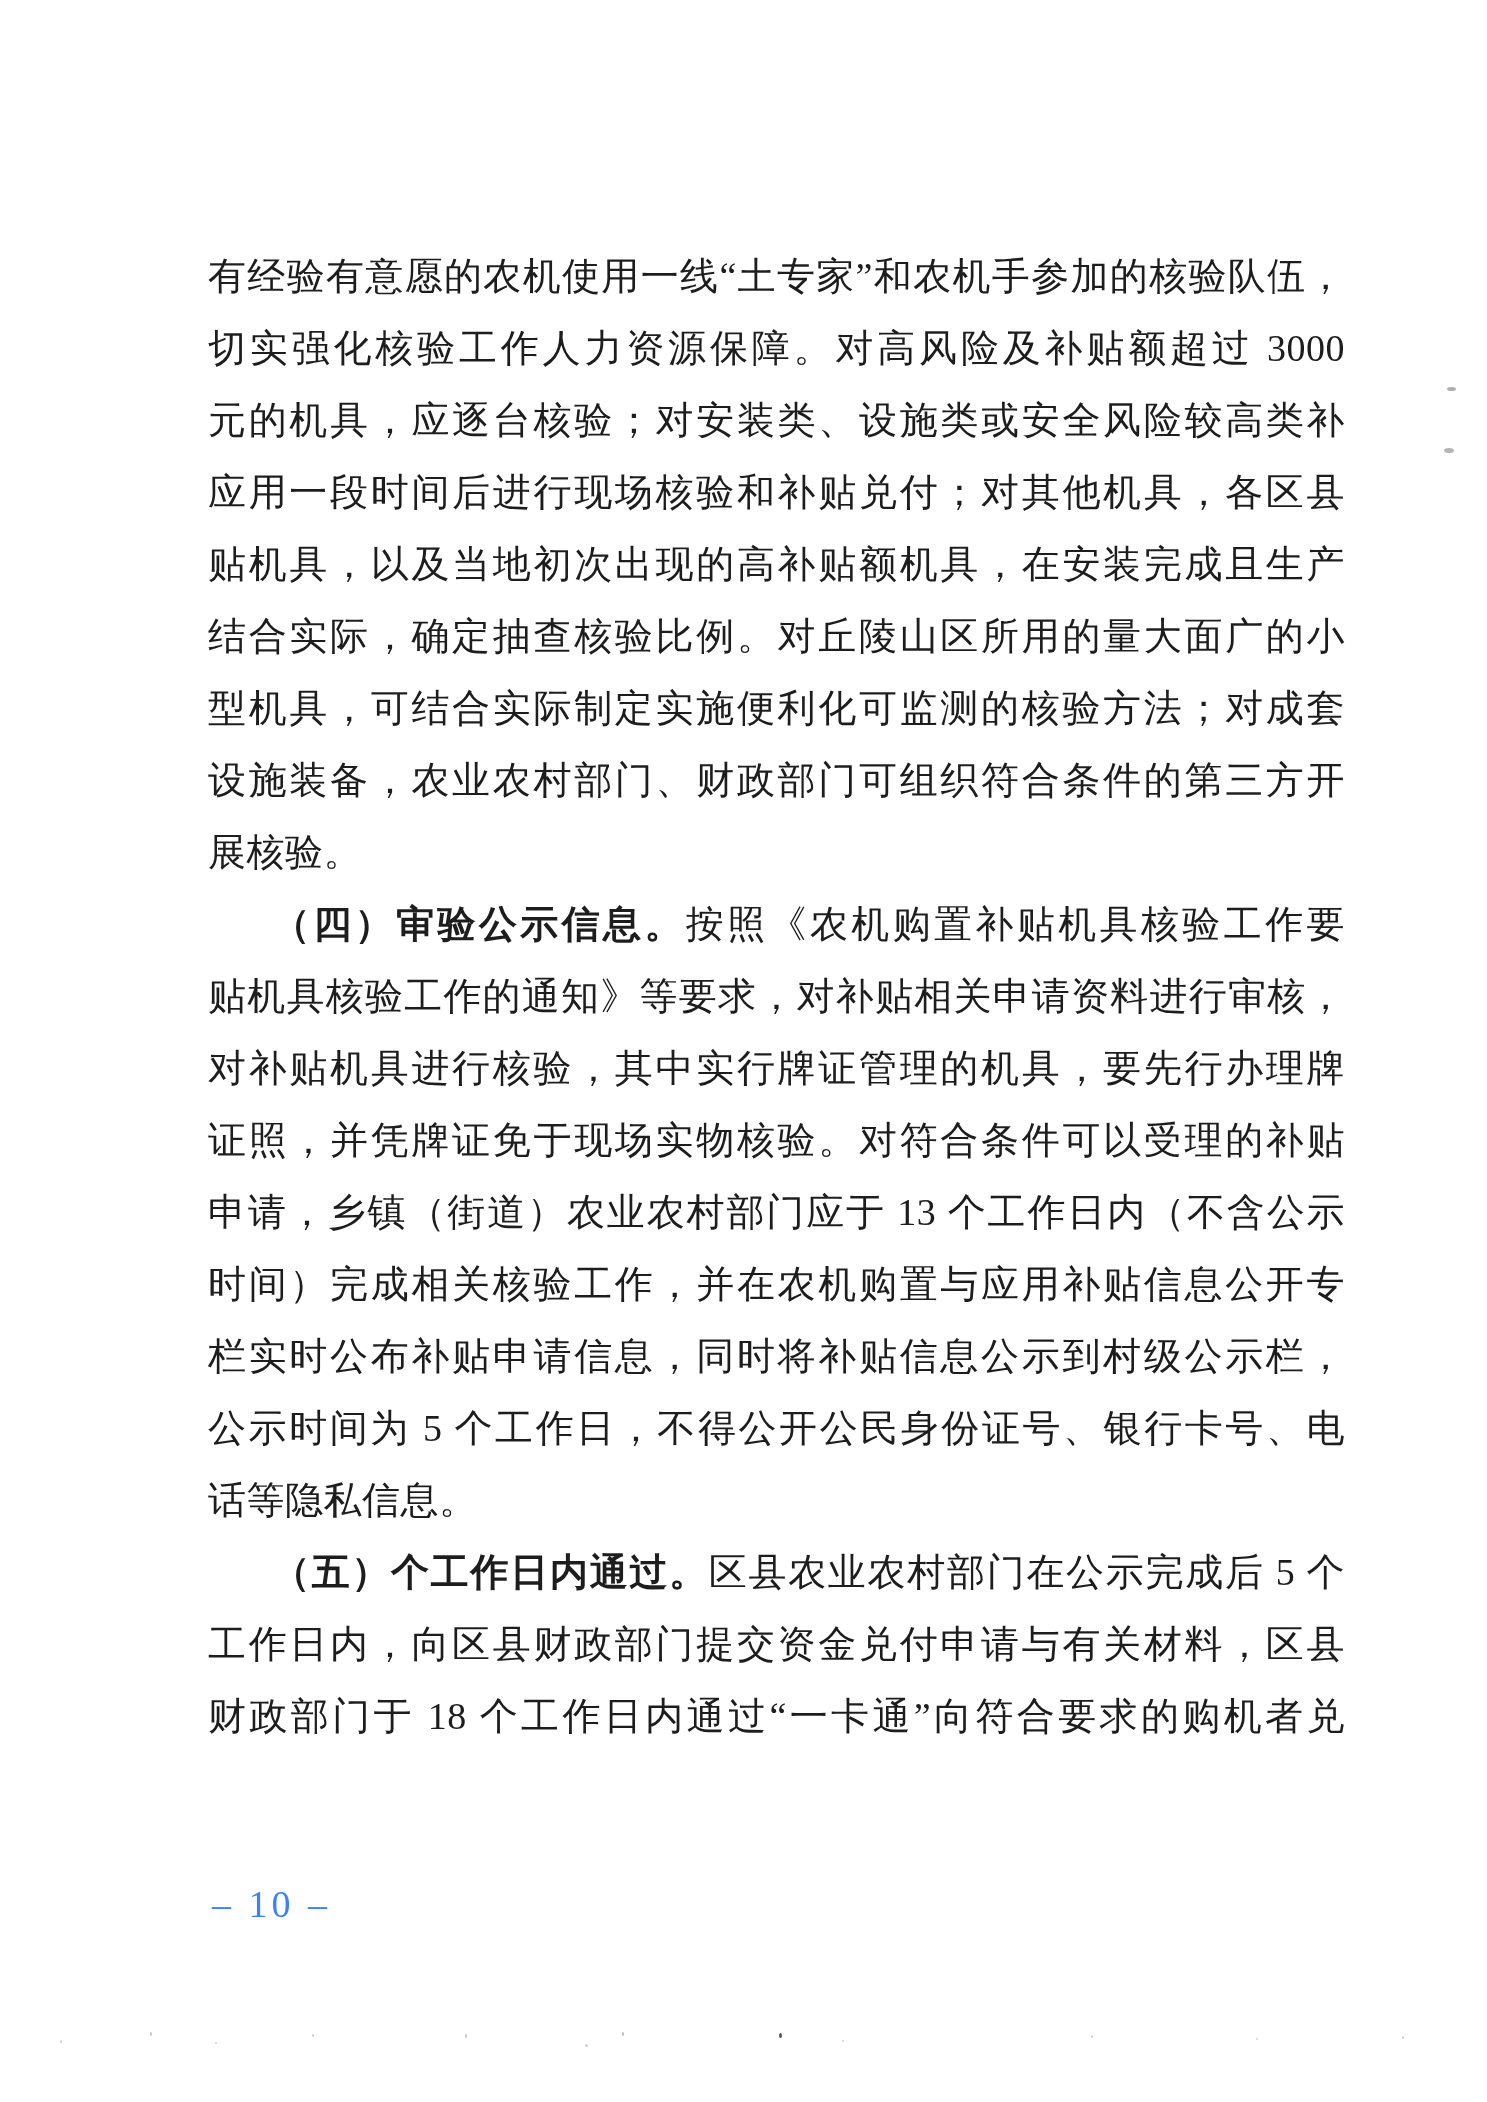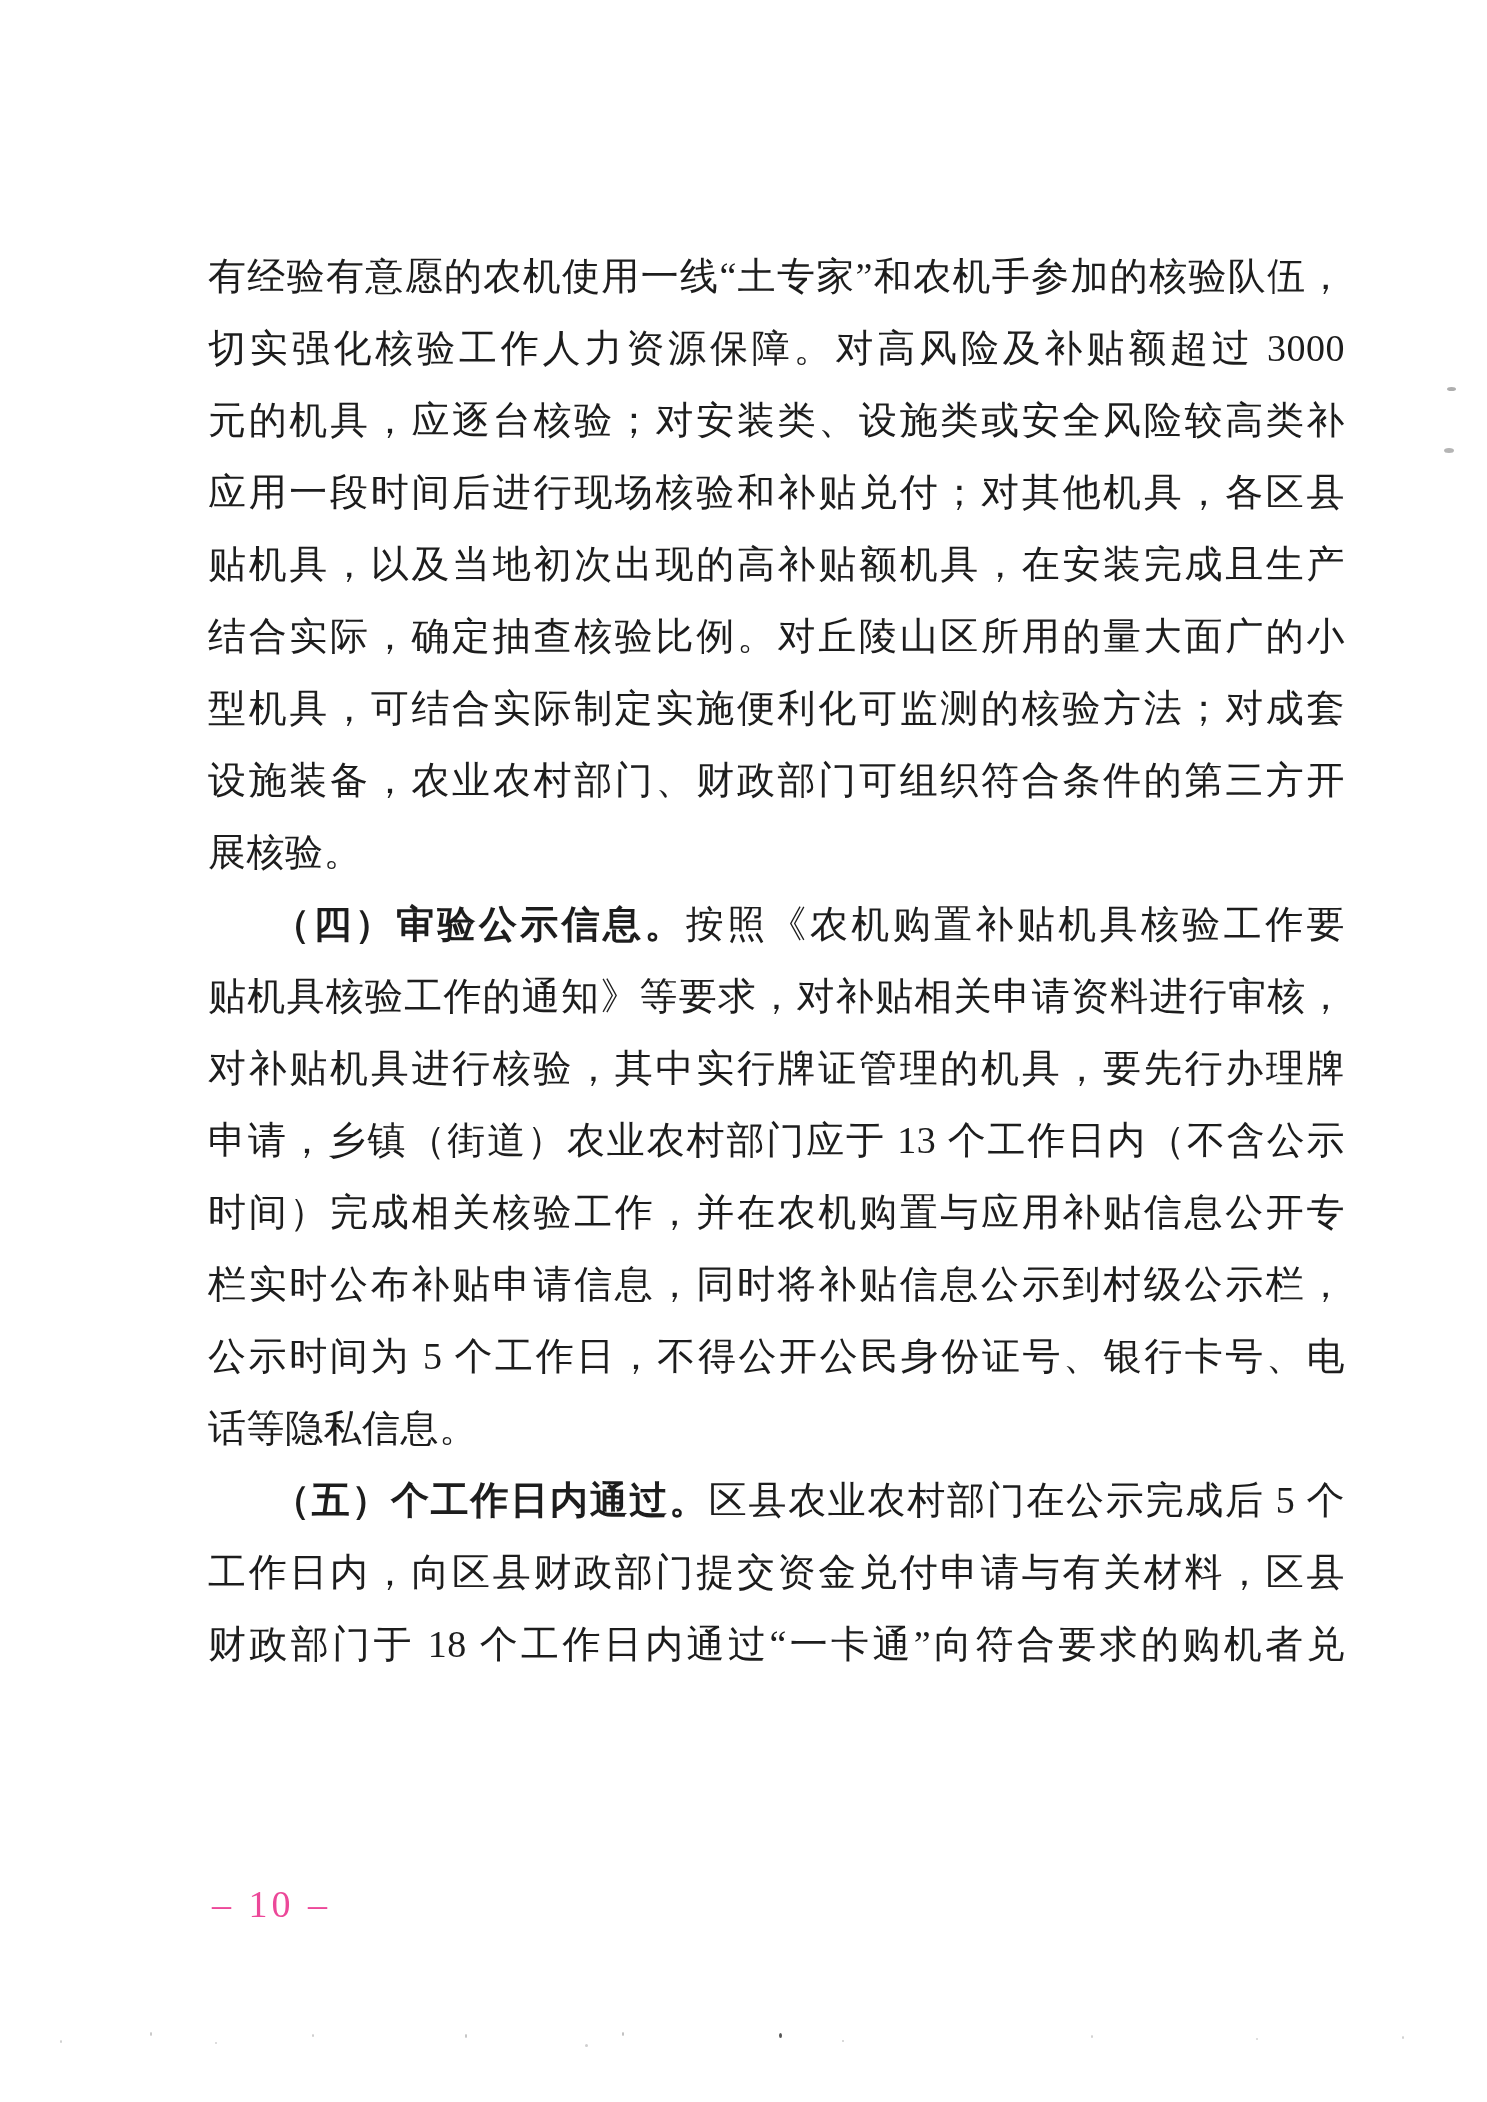--- a/index.html
+++ b/index.html
@@ -34,21 +34,21 @@
   .indent { text-indent: 64px; }
   .b { font-weight: bold; }
   .pagenum {
     position: absolute;
     left: 212px;
     top: 1872px;
     height: 64px;
     line-height: 64px;
     font-size: 38px;
     letter-spacing: 4px;
-    color: #ec4899;
+    color: #3b82f6;
   }
   .speck { position: absolute; background: #b9b9b9; border-radius: 50%; }
   .s1 { left: 1447px; top: 387px; width: 9px; height: 4px; background: #aeaeae; }
   .s2 { left: 1444px; top: 448px; width: 10px; height: 5px; background: #b5b5b5; }
   .n1 { left: 60px;  top: 2040px; width: 2px; height: 3px; background: #cfcfcf; }
   .n2 { left: 150px; top: 2032px; width: 2px; height: 4px; background: #c6c6c6; }
   .n3 { left: 215px; top: 2042px; width: 2px; height: 2px; background: #d2d2d2; }
   .n4 { left: 312px; top: 2034px; width: 2px; height: 3px; background: #cccccc; }
   .n5 { left: 465px; top: 2034px; width: 2px; height: 4px; background: #c2c2c2; }
   .n6 { left: 585px; top: 2044px; width: 3px; height: 3px; background: #cfcfcf; }
@@ -75,20 +75,21 @@
       <div class="ln just">结合实际，确定抽查核验比例。对丘陵山区所用的量大面广的小</div>
       <div class="ln just">型机具，可结合实际制定实施便利化可监测的核验方法；对成套</div>
       <div class="ln just">设施装备，农业农村部门、财政部门可组织符合条件的第三方开</div>
       <div class="ln">展核验。</div>
     </div>
 
     <div class="para">
       <div class="ln just indent"><span class="b">（四）审验公示信息。</span><span>按照《农机购置补贴机具核验工作要</span></div>
       <div class="ln just">贴机具核验工作的通知》等要求，对补贴相关申请资料进行审核，</div>
       <div class="ln just">对补贴机具进行核验，其中实行牌证管理的机具，要先行办理牌</div>
+      <div class="ln just">证照，并凭牌证免于现场实物核验。对符合条件可以受理的补贴</div>
       <div class="ln just">申请，乡镇（街道）农业农村部门应于 13 个工作日内（不含公示</div>
       <div class="ln just">时间）完成相关核验工作，并在农机购置与应用补贴信息公开专</div>
       <div class="ln just">栏实时公布补贴申请信息，同时将补贴信息公示到村级公示栏，</div>
       <div class="ln just">公示时间为 5 个工作日，不得公开公民身份证号、银行卡号、电</div>
       <div class="ln">话等隐私信息。</div>
     </div>
 
     <div class="para">
       <div class="ln just indent"><span class="b">（五）个工作日内通过。</span><span>区县农业农村部门在公示完成后 5 个</span></div>
       <div class="ln just">工作日内，向区县财政部门提交资金兑付申请与有关材料，区县</div>

